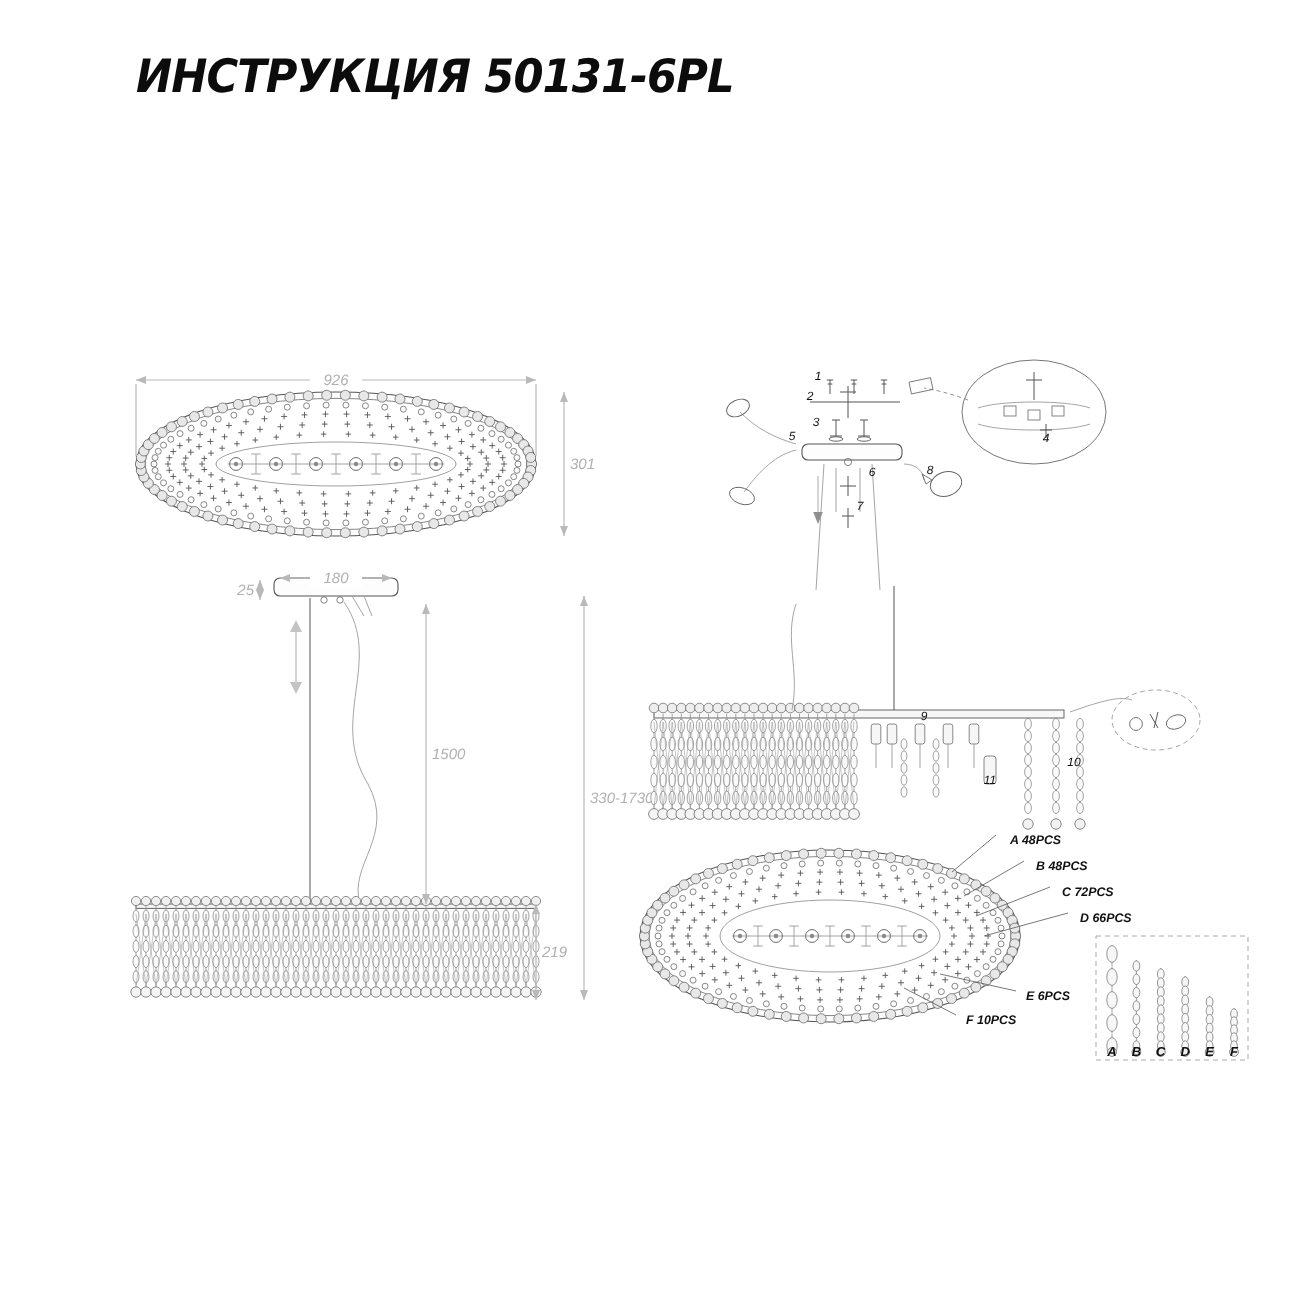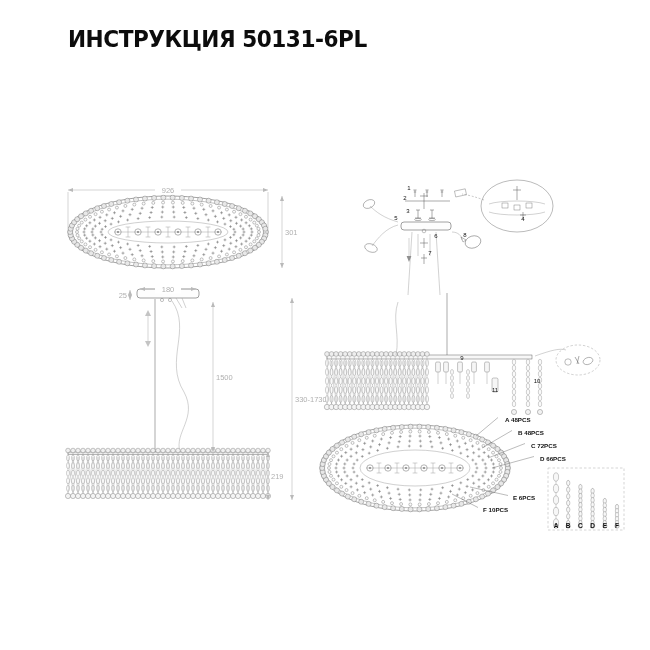--- a/index.html
+++ b/index.html
@@ -2,21 +2,21 @@
 <html><head>
 <meta charset="utf-8">
 <style>
   html,body{margin:0;padding:0;}
   body{
     width:650px;height:650px;overflow:hidden;
     background:#ffffff;
     font-family:"Liberation Sans", sans-serif;
     position:relative;
   }
-  #sheet{position:absolute;inset:0;}
+  #sheet{position:absolute;inset:0;font-style:italic;}
   #title{
     position:absolute;left:68px;top:26px;
     font-size:23px;font-weight:bold;
     letter-spacing:-0.5px;
     color:#0c0c0c;
     font-family:"DejaVu Sans", sans-serif;
     transform:scaleX(0.94);
     transform-origin:left top;
     white-space:nowrap;
   }

